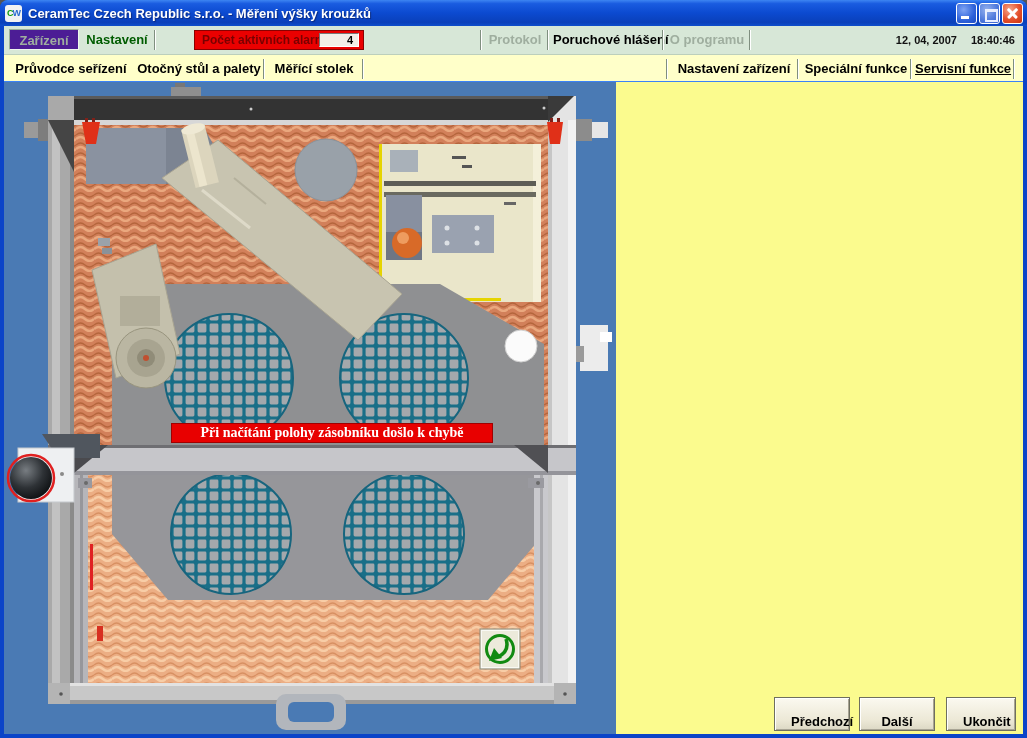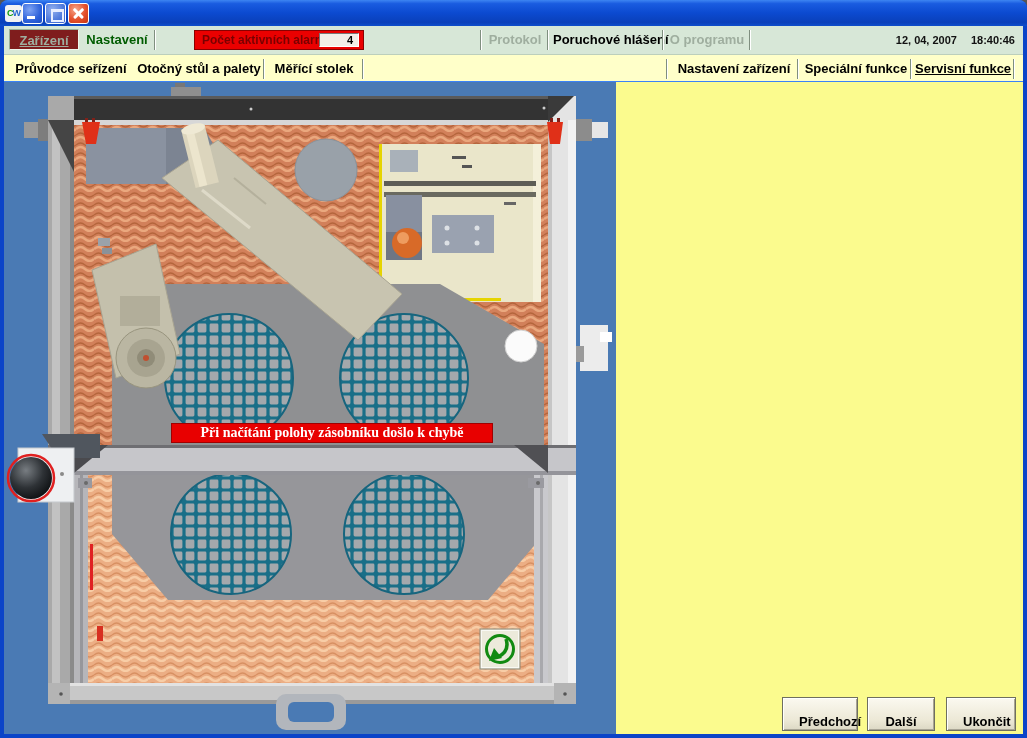--- a/index.html
+++ b/index.html
@@ -45,22 +45,22 @@
 
   
   .row1 {
     position:absolute; top:26px; left:4px; right:4px; height:29px;
     background:#d7e7d7; border-bottom:1px solid #bccfbc;
   }
   .row1 .item {
     position:absolute; top:3px; height:21px; line-height:21px;
     text-align:center; font-size:13px; font-weight:bold; white-space:nowrap;
   }
-  .mi-zarizeni { left:5px;  width:70px; color:#9fae9f; background:#7f1d1d;
-    border:1px solid; border-color:#9ab09a #eef6ee #eef6ee #9ab09a;text-decoration:underline; }
+  .mi-zarizeni { left:5px;  width:70px; color:#9fae9f; background:#4c1d95;
+    border:1px solid; border-color:#9ab09a #eef6ee #eef6ee #9ab09a; }
   .mi-nastaveni { left:79px; width:68px; color:#005c00; }
   .mi-protokol  { left:483px; width:56px;  color:#9fae9f; }
   .mi-poruchove { left:549px; width:106px; color:#000; }
   .mi-oprogramu { left:664px; width:78px;  color:#9fae9f; }
   .row1 .sep, .row2 .sep {
     position:absolute; top:4px; height:20px; width:2px;
     background:#7f8f7f; border-right:1px solid #fff; }
   .row1 .s1{left:150px}.row1 .s2{left:476px}.row1 .s3{left:543px}.row1 .s4{left:658px}.row1 .s5{left:745px}
   .alarm {
     position:absolute; left:190px; top:4px; width:170px; height:20px;
@@ -110,33 +110,34 @@
   .footer { position:absolute; right:7px; bottom:3px; display:flex; }
   .fbtn {
     height:25px; background:linear-gradient(180deg,#fbf9f0 0%,#ece8d6 70%,#dcd8c4 100%);
     border:1px solid #6f6f5f;
     box-shadow:inset 1px 1px 0 #ffffff, inset -1px -1px 0 #a8a494;
     font-family:"Liberation Sans", sans-serif;
     font-size:13px; font-weight:bold; color:#000; text-align:center;
     padding:16px; cursor:default;
   }
   .fbtn-predchozi { width:76px; }
-  .fbtn-dalsi     { width:68px; margin-left:9px; }
+  .fbtn-dalsi     { width:76px; margin-left:9px; }
   .fbtn-ukoncit   { width:70px; margin-left:11px;text-align:right; }
 </style>
 </head>
 <body>
 
 <div class="window">
 
   <div class="titlebar">
     <div class="app-icon">
         <span class="c">C</span>
         <span class="w">W</span>
       </div>
+    <div class="title-text">CeramTec Czech Republic s.r.o.  -  Měření výšky kroužků</div>
     <div class="win-controls">
       <div class="wbtn wbtn-min"></div>
       <div class="wbtn wbtn-max"></div>
       <div class="wbtn wbtn-close"></div>
     </div>
   </div>
 
   <div class="row1">
     <div class="item mi-zarizeni">Zařízení</div>
     <div class="item mi-nastaveni">Nastavení</div>

